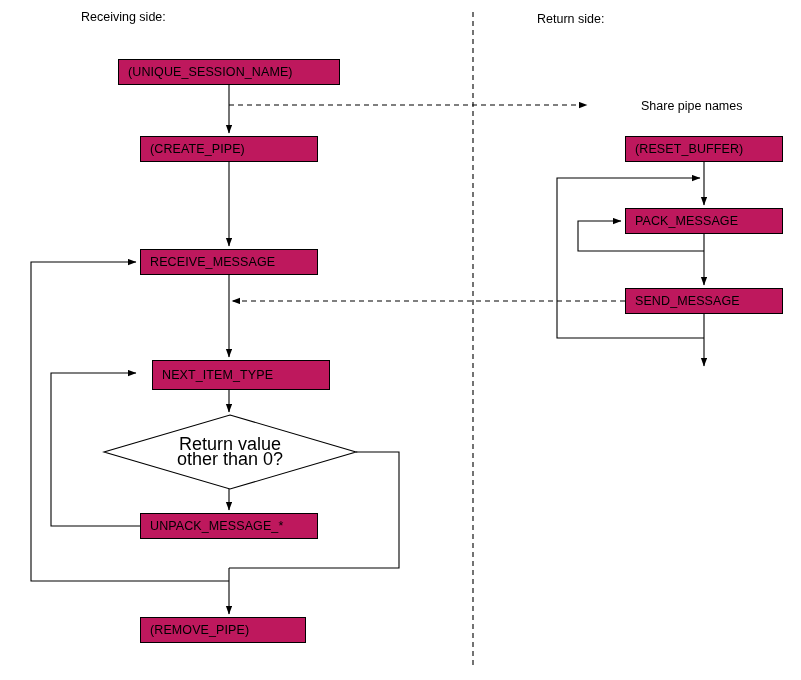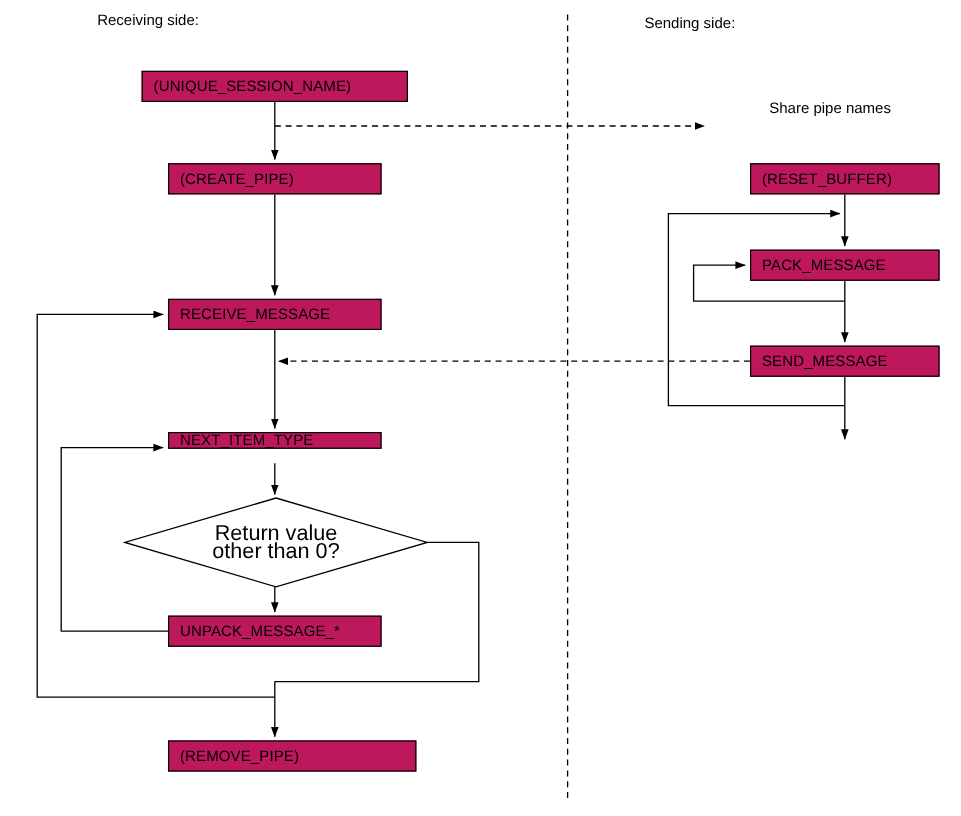--- a/index.html
+++ b/index.html
@@ -115,35 +115,35 @@
 
       <path d="M704,251 L578,251 L578,221 L621,221" marker-end="url(#arrow)"></path>
 
       <path d="M704,338 L557,338 L557,178 L700,178" marker-end="url(#arrow)"></path>
 
     </g>
   </svg>
 
   <div class="side-label" style="left:57px; top:11px;margin-left:24px;">Receiving side:</div>
 
-  <div class="side-label" style="left:537px; top:13px;">Sending side:</div>
+  <div class="side-label" style="left:537px; top:13px;">Return side:</div>
 
-  <div class="ann-label" style="left:641px; top:84px;">Share pipe names</div>
+  <div class="ann-label" style="left:641px; top:100px;">Share pipe names</div>
 
   <div class="node-box" style="left:118px; top:59px; width:222px; height:26px;">(UNIQUE_SESSION_NAME)</div>
 
   <div class="node-box" style="left:140px; top:136px; width:178px; height:26px;">(CREATE_PIPE)</div>
 
   <div class="node-box" style="left:140px; top:249px; width:178px; height:26px;">RECEIVE_MESSAGE</div>
 
-  <div class="node-box" style="left:140px; top:360px; width:178px; height:14px;">NEXT_ITEM_TYPE</div>
+  <div class="node-box" style="left:152px; top:360px; width:178px; height:30px;">NEXT_ITEM_TYPE</div>
 
   <div class="node-box" style="left:140px; top:513px; width:178px; height:26px;">UNPACK_MESSAGE_*</div>
 
-  <div class="node-box" style="left:140px; top:617px; width:207px; height:26px;">(REMOVE_PIPE)</div>
+  <div class="node-box" style="left:140px; top:617px; width:166px; height:26px;">(REMOVE_PIPE)</div>
 
   <svg style="position:absolute; left:0; top:0; width:801px; height:680px; z-index:2;" viewBox="0 0 801 680" xmlns="http://www.w3.org/2000/svg">
     <polygon points="230,415 356,452 230,489 104,452" fill="#ffffff" stroke="#000000" stroke-width="1.1"></polygon>
   </svg>
 
   <div class="decision" style="left:104px; top:415px; width:252px; height:74px;">
     <span class="dec-line">Return value</span>
     <span class="dec-line">other than 0?</span>
   </div>
 

